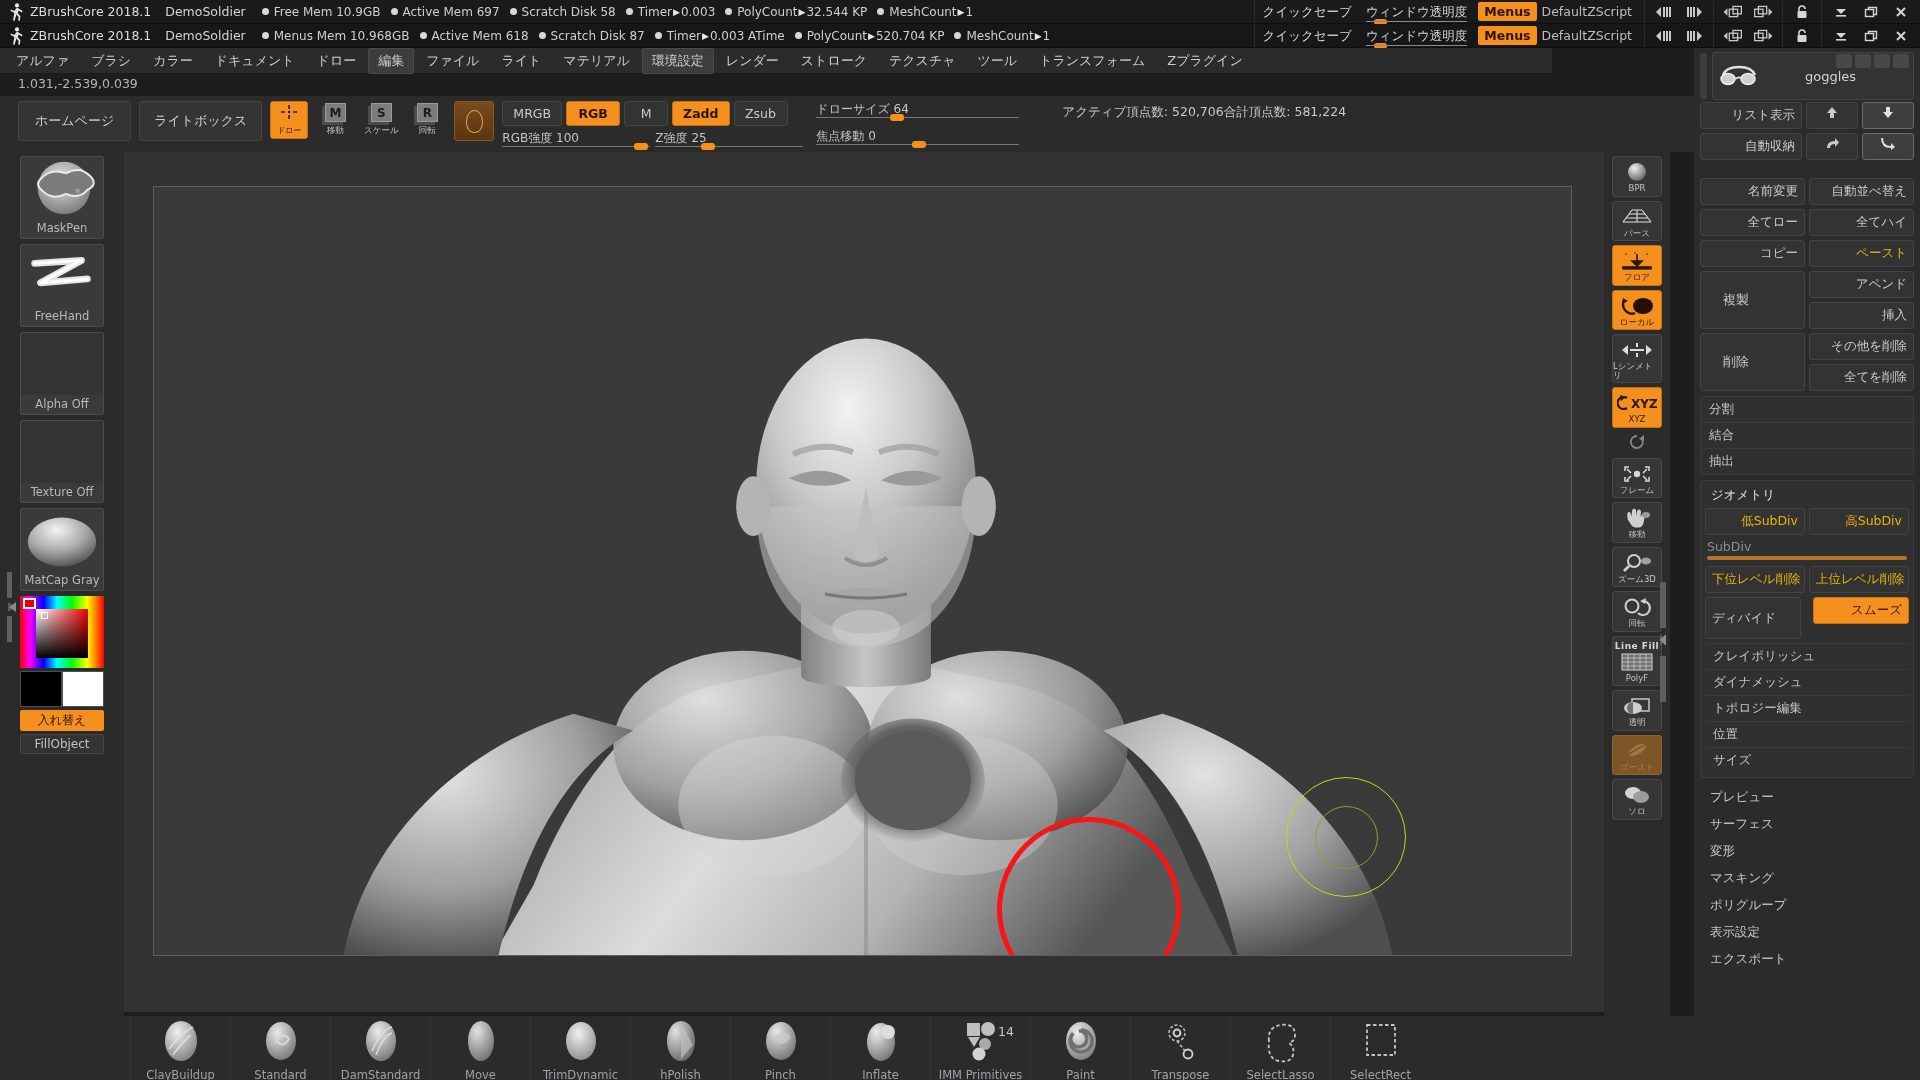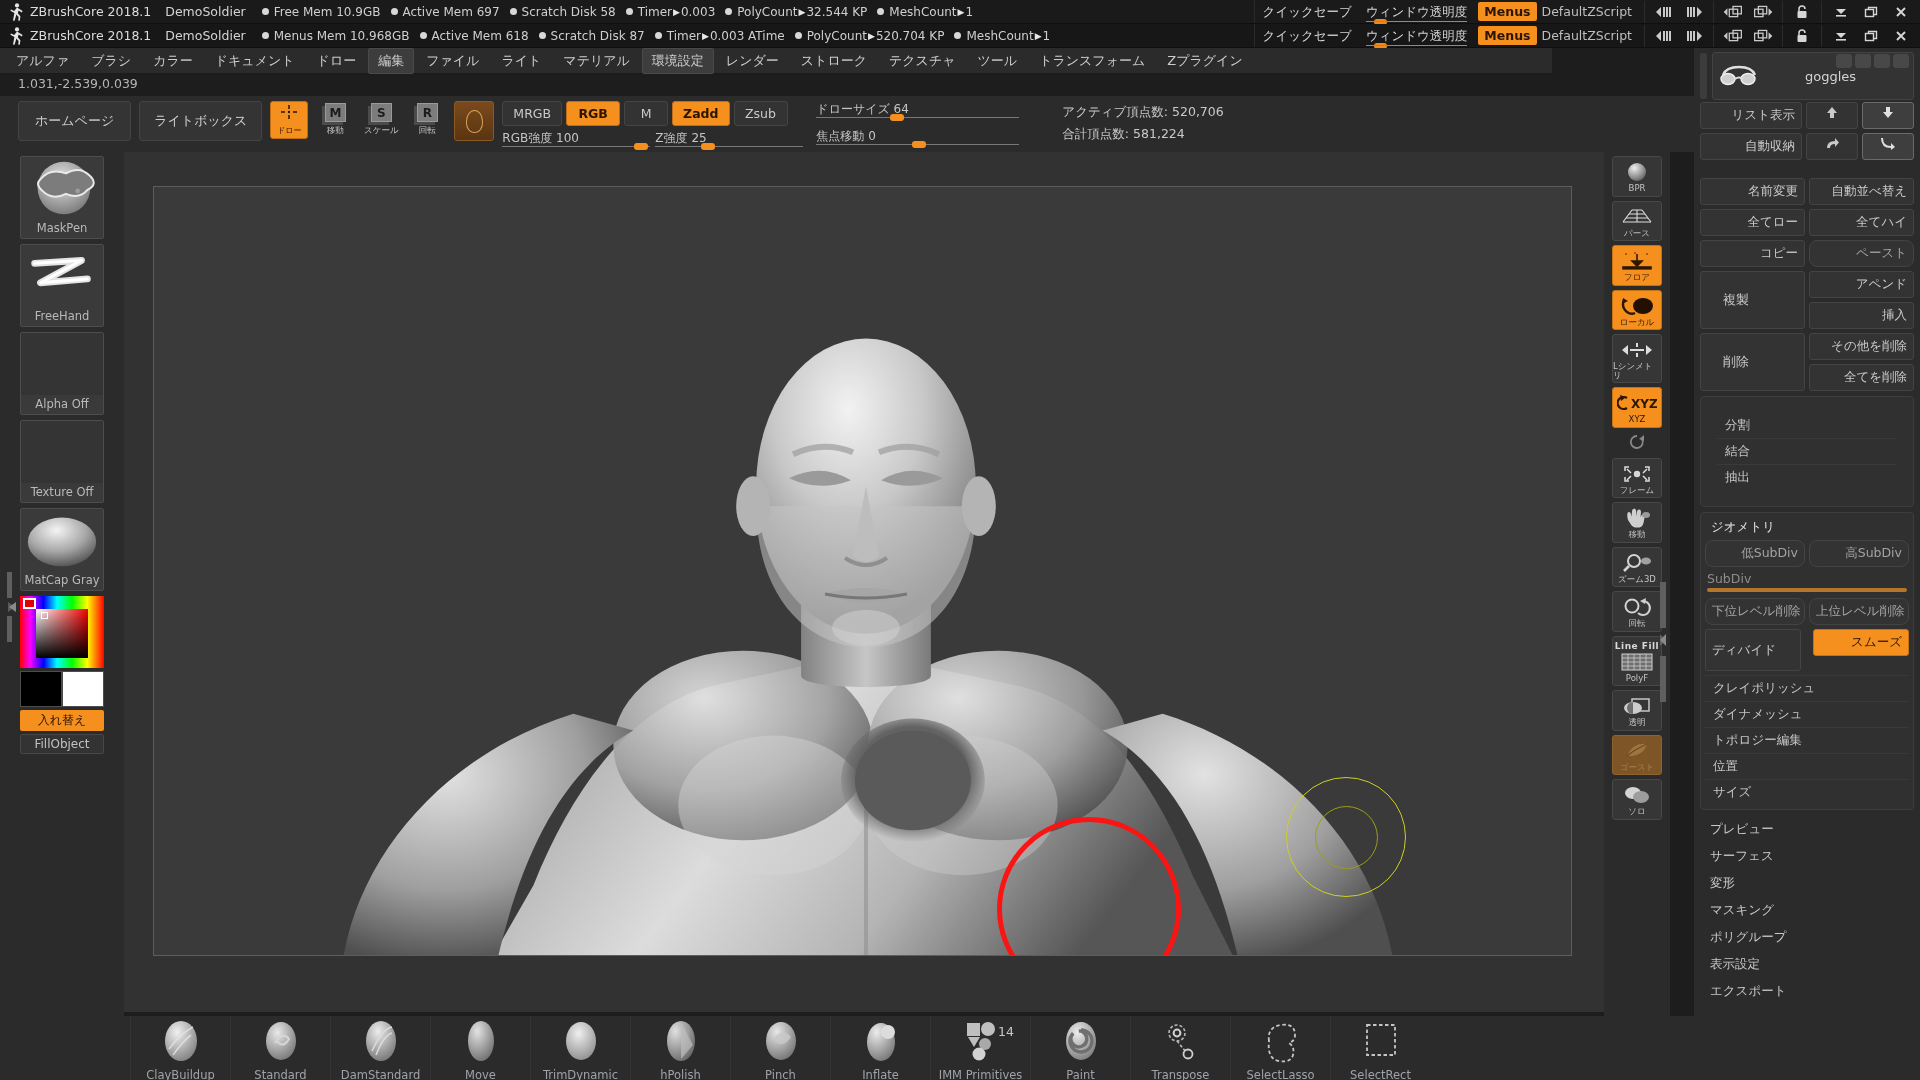--- a/index.html
+++ b/index.html
@@ -144,21 +144,21 @@
   }
   .sl .txt { position: relative; z-index: 2; }
   .sl .track {
     position: absolute; left: 0; bottom: 1px; height: 1px; background: #777;
   }
   .sl .knob {
     position: absolute; bottom: -2px; width: 14px; height: 7px;
     border-radius: 3px; background: #f5901f;
   }
   .stats {
-    margin-left: 22px; display: flex; flex-direction: column;
+    margin-left: 22px; display: flex; 
     font-size: 12.5px; color: #c9c9c9; line-height: 1.75;
   }
 
   
   .canvas-wrap {
     position: absolute; top: 152px; left: 124px; width: 1480px; height: 860px;
     background: #323232;
   }
   .doc-frame {
     position: absolute; left: 29px; top: 34px; width: 1419px; height: 770px;
@@ -281,21 +281,21 @@
     position: absolute; right: 4px; top: 1px; display: flex; gap: 3px; opacity: .35;
   }
   .subtool-faded .d { width: 16px; height: 14px; background: #6f6f6f; border-radius: 3px; }
 
   .grid2 { display: flex; gap: 4px; margin-bottom: 4px; }
   .pbtn {
     flex: 1; background: #333; border: 1px solid #444; border-radius: 3px;
     font-size: 12.5px; color: #cacaca; padding: 4px 6px; text-align: right;
     white-space: nowrap; overflow: hidden;
   }
-  .pbtn.dim { color: #a3a3a3; border-radius: 8px; }
+  .pbtn.dim { color: #eab308; }
   .pbtn.on { background: #f5901f; color: #2a1500; border-color: #c5730f; }
   .arrbtn {
     width: 52px; background: #333; border: 1px solid #444; border-radius: 3px;
     color: #c7c7c7; font-size: 14px; text-align: center; padding: 3px 0;
   }
   .arrbtn.hi { background: #3e3e3e; border-color: #6a6a6a; }
   .gapbox { height: 14px; }
 
   .section {
     background: #303030; border: 1px solid #3d3d3d; border-radius: 4px;
@@ -1106,21 +1106,21 @@
       </div>
     </div>
     <div class="dupdel">
       <div class="left">削除</div>
       <div class="right">
         <div class="pbtn">その他を削除</div>
         <div class="pbtn">全てを削除</div>
       </div>
     </div>
 
-    <div class="section" style="padding:16px">
+    <div class="section" style="padding:0">
       <div class="listrow">分割</div>
       <div class="listrow">結合</div>
       <div class="listrow">抽出</div>
     </div>
 
     <div class="section">
       <div class="section-title">ジオメトリ</div>
       <div class="grid2">
         <div class="pbtn dim">低SubDiv</div>
         <div class="pbtn dim">高SubDiv</div>

